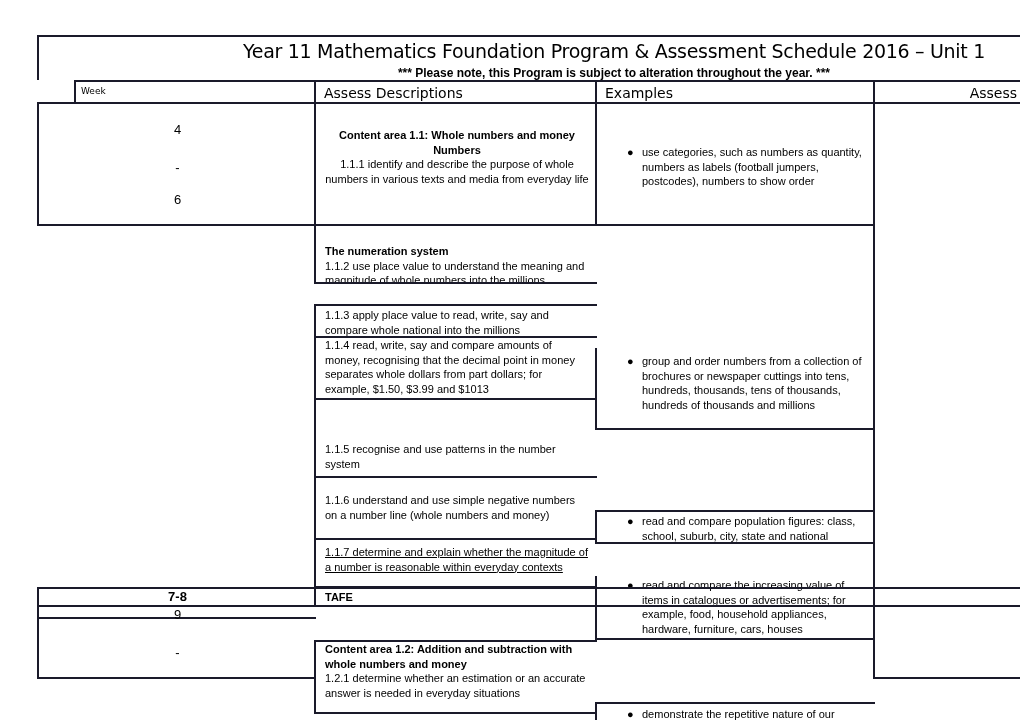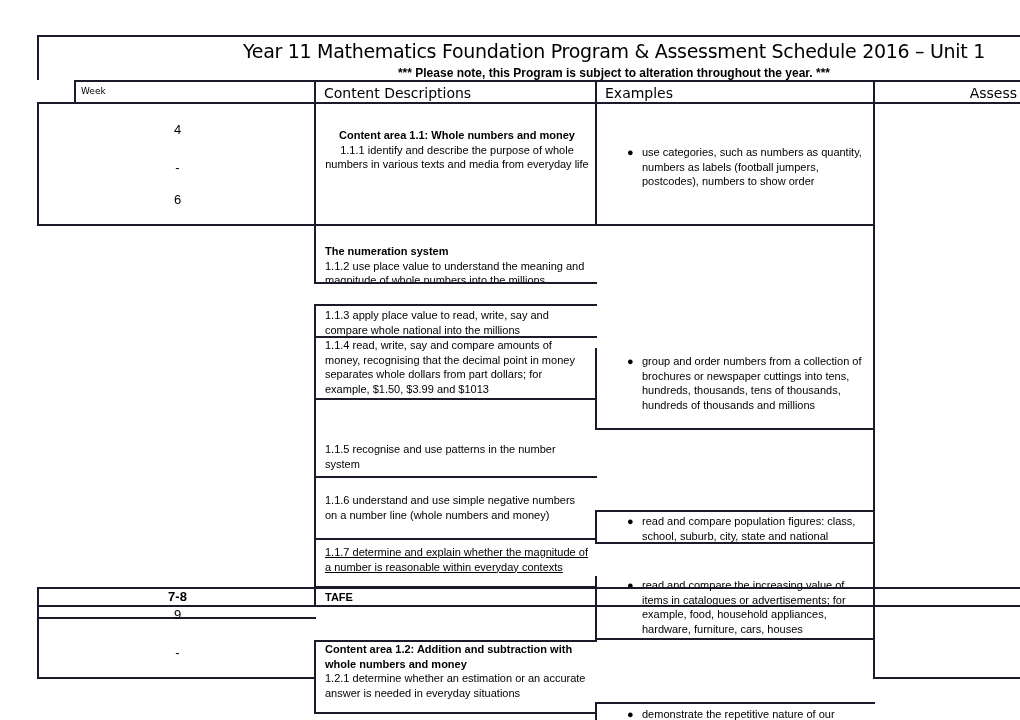--- a/index.html
+++ b/index.html
@@ -24,31 +24,32 @@
 <body>
 
 <div class="abs title">
   <div class="title-text">Year 11 Mathematics Foundation Program &amp; Assessment Schedule 2016 – Unit 1</div>
   <div class="note-text">*** Please note, this Program is subject to alteration throughout the year. ***</div>
 </div>
 
 <div class="abs b hdr-row" style="left:37px;width:279px;border-right:none;margin-left:37px;">
   <div style="font-size:9px;padding:4px 0 0 5px;font-family:'DejaVu Sans',sans-serif;">Week</div>
 </div>
-<div class="abs b hdr-row hdr" style="left:314px;width:283px;border-right:none;">Content Descriptions</div>
+<div class="abs b hdr-row hdr" style="left:314px;width:283px;border-right:none;">Assess Descriptions</div>
 <div class="abs b hdr-row hdr" style="left:595px;width:280px;border-right:none;">Examples</div>
 <div class="abs b hdr-row hdr" style="left:873px;width:160px;text-align:right;padding-right:14px;">Assess</div>
 
 <div class="abs b wk" style="left:37px;top:102px;width:279px;height:124px;border-right:none;">
   <div style="position:absolute;left:0;right:0;top:18px;">4</div>
   <div style="position:absolute;left:0;right:0;top:56px;">-</div>
   <div style="position:absolute;left:0;right:0;top:88px;">6</div>
 </div>
 <div class="abs b cell" style="left:314px;top:102px;width:283px;height:124px;border-right:none;padding-top:24px;text-align:center;">
   <div class="bold">Content area 1.1: Whole numbers and money</div>
+  <div class="bold">Numbers</div>
   <div>1.1.1 identify and describe the purpose of whole numbers in various texts and media from everyday life</div>
 </div>
 <div class="abs b cell ex" style="left:595px;top:102px;width:280px;height:124px;border-right:none;padding-top:41px;">
   <span class="bullet" style="top:41px;">●</span>
   <div>use categories, such as numbers as quantity, numbers as labels (football jumpers, postcodes), numbers to show order</div>
 </div>
 
 <div class="abs" style="left:873px;top:102px;width:160px;height:486px;border-left:2px solid #1a1a2a;"></div>
 
 <div class="abs b cell" style="left:314px;top:224px;width:283px;height:60px;border-right:none;border-top:none;padding-top:20px;">

